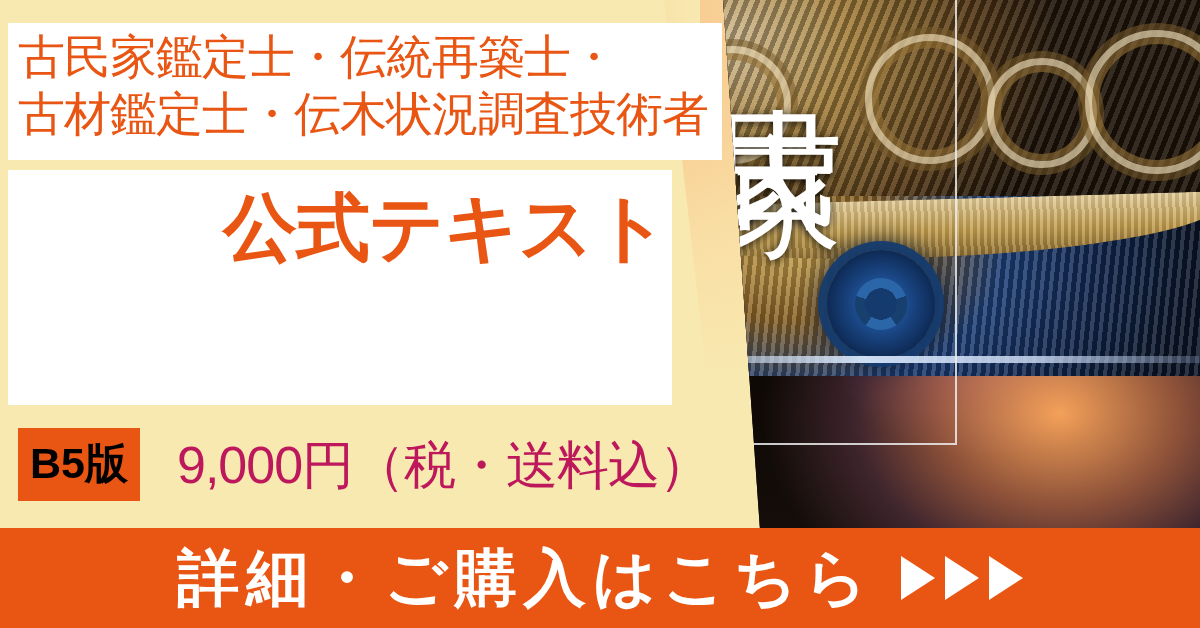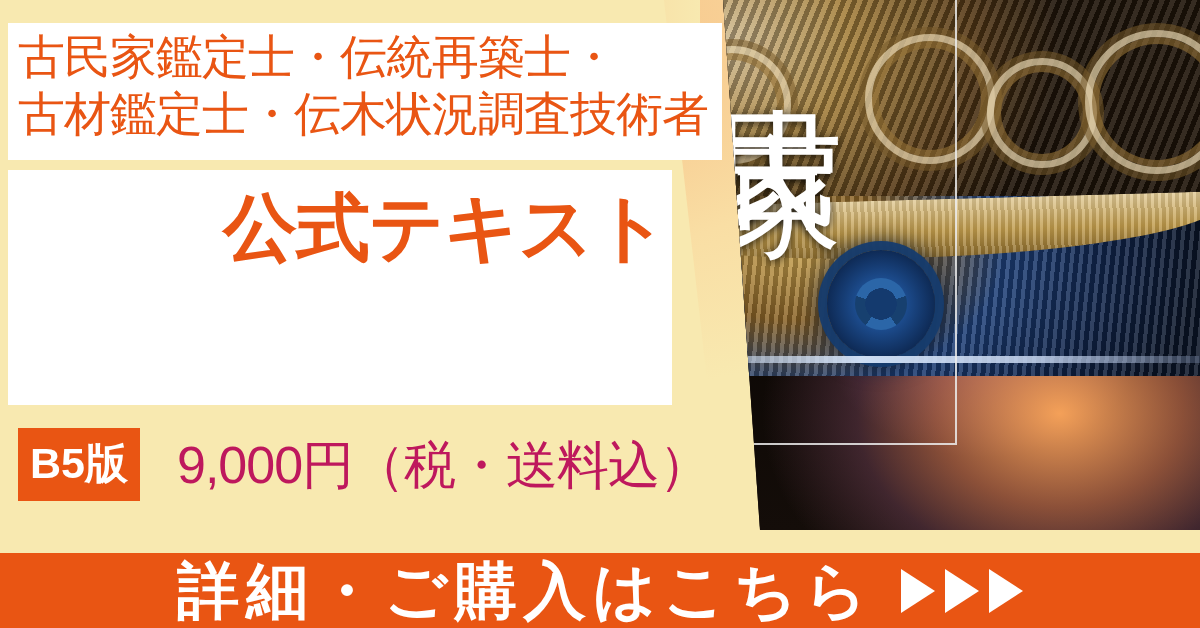--- a/index.html
+++ b/index.html
@@ -146,34 +146,34 @@
     position:absolute;left:20px;top:182px;width:652px;
     font-size:74px;font-weight:700;line-height:1.25;
     color:#E95513;letter-spacing:-1px;
   }
   .subhead .l1{display:block;text-align:left;padding-left:8px;}
   .subhead .l2{display:block;text-align:right;padding-right:4px;}
 
   
   .price-row{position:absolute;left:18px;top:428px;display:flex;align-items:center;}
   .badge{
-    background:#E95513;color:#ffffff;
+    background:#E95513;color:#000000;
     font-size:43px;font-weight:700;line-height:1;
     padding:14px 12px 16px 12px;letter-spacing:0px;
     display:inline-block;
   }
   .price{
     margin-left:37px;color:#be185d;
     font-size:52px;font-weight:400;line-height:1;letter-spacing:-1px;
     white-space:nowrap;
   }
 
   
   .cta{
-    position:absolute;left:0;bottom:0;width:1200px;height:75px;
+    position:absolute;left:0;bottom:0;width:1200px;height:100px;
     background:#E95513;display:flex;align-items:center;justify-content:center;
     cursor:pointer;
   }
   .cta-text{
     color:#FFFFFF;font-size:62px;font-weight:700;line-height:1;
     letter-spacing:7px;white-space:nowrap;
   }
   .cta-arrows{display:flex;align-items:center;gap:10px;margin-left:26px;}
   .tri{
     width:0;height:0;border-left:34px solid #FFFFFF;

